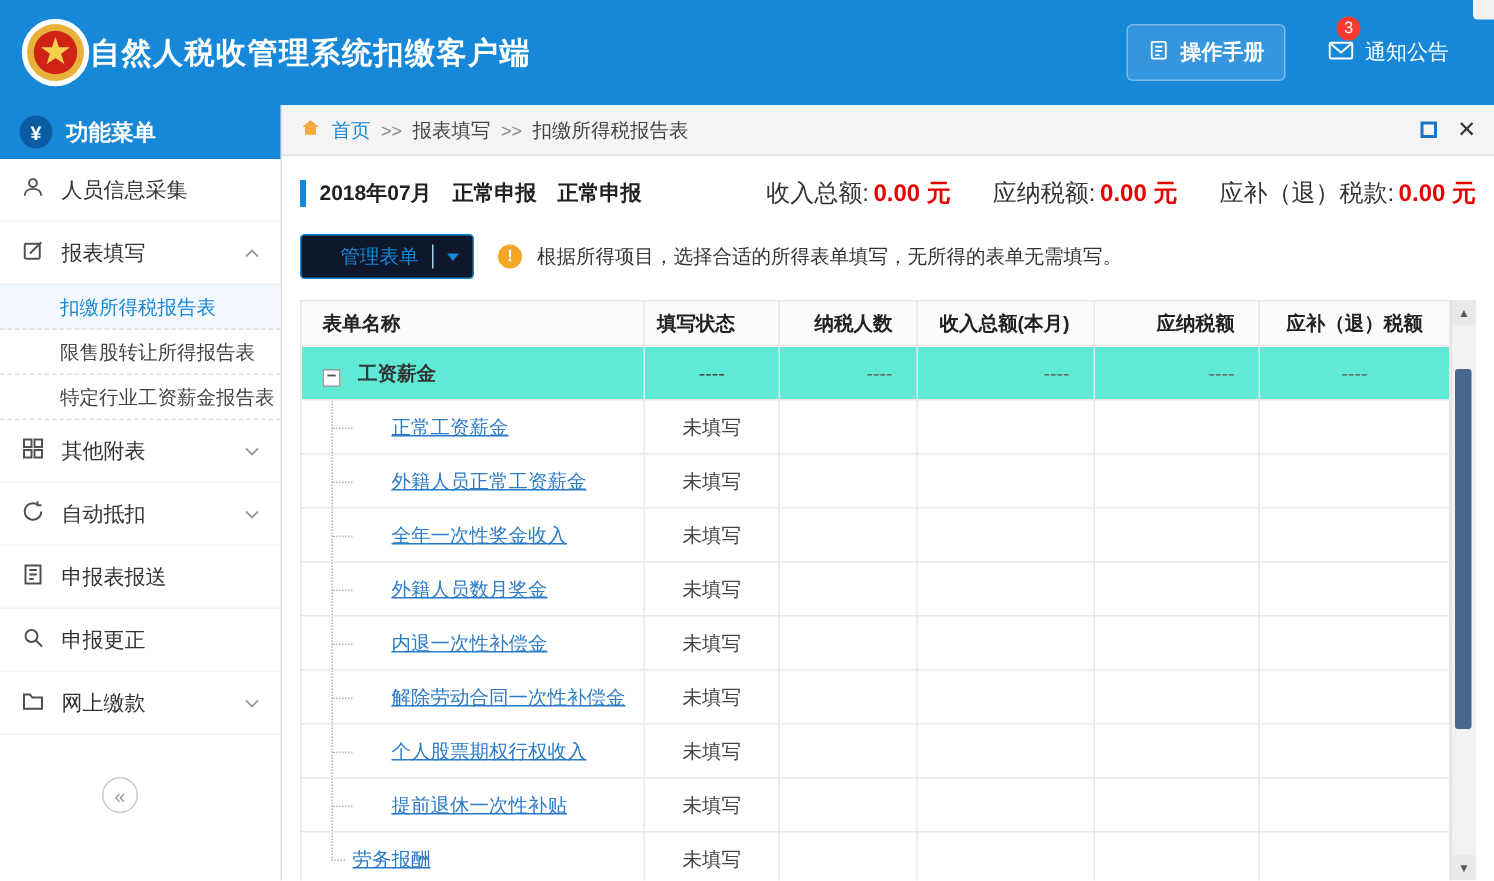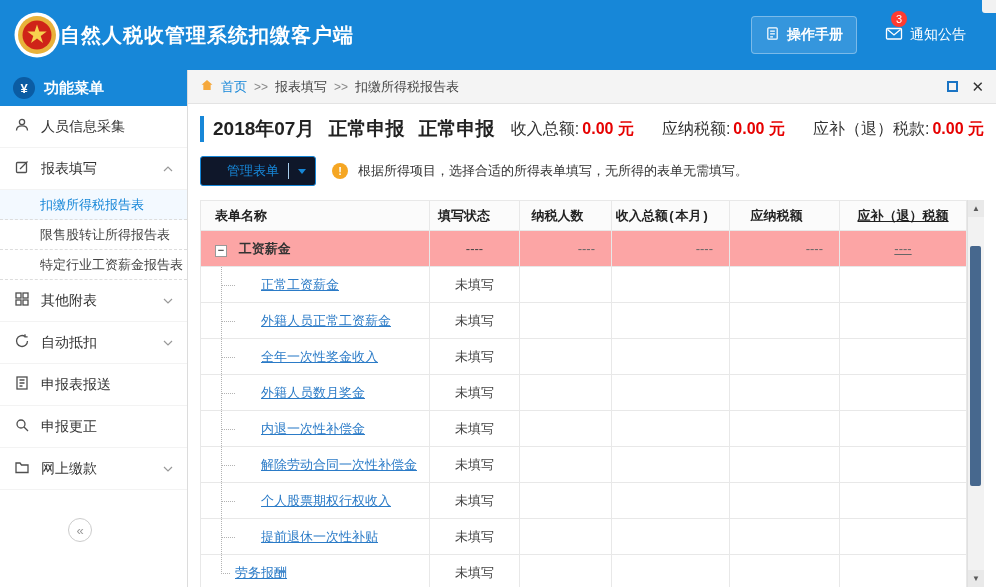--- a/index.html
+++ b/index.html
@@ -47,46 +47,46 @@
   .crumb-home { color:#1787d8; cursor:pointer; }
   .crumb-sep { color:#888; font-size:12px; }
   .crumb-item { color:#444; }
   .win-controls { margin-left:auto; display:flex; align-items:center; gap:13px; }
   .restore-icon { width:11px; height:11px; border:2px solid #1a74c4; display:inline-block; cursor:pointer; }
   .close-icon { color:#333; font-size:15px; font-weight:bold; line-height:1; cursor:pointer; }
 
   .panel { flex:1; padding:8px 12px 0; display:flex; flex-direction:column; min-height:0; }
   .title-row { display:flex; align-items:center; height:34px; flex:0 0 auto; }
   .period-block { display:flex; align-items:center; gap:14px; border-left:4px solid #1787d8;
-    padding-left:9px; font-size:19px; font-weight:bold; color:#222; }
+    padding-left:9px; font-size:14px; font-weight:bold; color:#222; }
   .stats { margin-left:auto; display:flex; gap:28px; font-size:16px; color:#333; align-items:center; }
   .stat-value { color:#e60000; font-weight:bold; margin-left:3px; }
 
   .select-row { display:flex; align-items:center; gap:10px; margin-top:10px; font-size:13px; color:#333; flex:0 0 auto; }
   .manage-btn { display:flex; align-items:center; border:1px solid #1787d8; color:#1787d8; background:#0f172a;
     border-radius:3px; height:30px; font-size:13px; padding-left:26px; cursor:pointer; }
   .manage-caret { display:flex; align-items:center; margin-left:9px; padding:0 9px; border-left:1px solid #a9cfee; height:16px; }
   .caret-shape { width:0; height:0; border-left:4px solid transparent; border-right:4px solid transparent; border-top:5px solid #1787d8; }
   .info-icon { width:16px; height:16px; border-radius:50%; background:#f5a623; color:#fff; font-size:11px;
     font-weight:bold; text-align:center; line-height:16px; flex:0 0 auto; margin-left:6px; }
 
   
   .table-wrap { position:relative; margin-top:14px; flex:1; overflow:hidden; }
   table.forms { border-collapse:collapse; width:calc(100% - 17px); table-layout:fixed; font-size:13px; }
   .forms th, .forms td { border:1px solid #e8e8e8; height:36px; padding:0; color:#333; font-weight:normal; overflow:hidden; }
   .forms thead th { height:30px; font-weight:bold; color:#222; background:#fbfbfb; }
   th.h-name { text-align:left; padding-left:14px; }
   th.h-status { text-align:left; padding-left:8px; }
   td.c-status { text-align:center; color:#444; }
-  th.h-num { padding-right:16px;font-family:Liberation Mono, monospace; }
+  th.h-num { text-align:right; padding-right:16px; }
   td.c-num { text-align:right; padding-right:16px; color:#666; }
-  th.h-refund, td.c-refund { text-align:center;text-decoration:underline; }
+  th.h-refund, td.c-refund { text-align:center; }
   td.c-refund { color:#666; }
   td.c-name { position:relative; text-align:left; }
-  .kind-group { background:#fca5a5; }
+  .kind-group { background:#5eead4; }
   .kind-group td.c-name { font-weight:bold; padding-left:14px; }
   .toggle { display:inline-flex; width:12px; height:12px; border:1px solid #999; background:#fff; color:#555;
     align-items:center; justify-content:center; margin-right:8px; vertical-align:-1px; font-size:11px; line-height:1; cursor:pointer; }
   .toggle::before { content:"−"; margin-top:-1px; }
   .kind-child td.c-name { padding-left:60px; }
   .kind-child td.c-name::before { content:""; position:absolute; left:20px; top:0; width:13px; height:18px;
     border-left:1px dotted #b3b3b3; border-bottom:1px dotted #b3b3b3; }
   .kind-child td.c-name::after { content:""; position:absolute; left:20px; top:18px; bottom:0; border-left:1px dotted #b3b3b3; }
   .kind-tail td.c-name { padding-left:34px; }
   .kind-tail td.c-name::before { content:""; position:absolute; left:20px; top:0; width:8px; height:18px;

